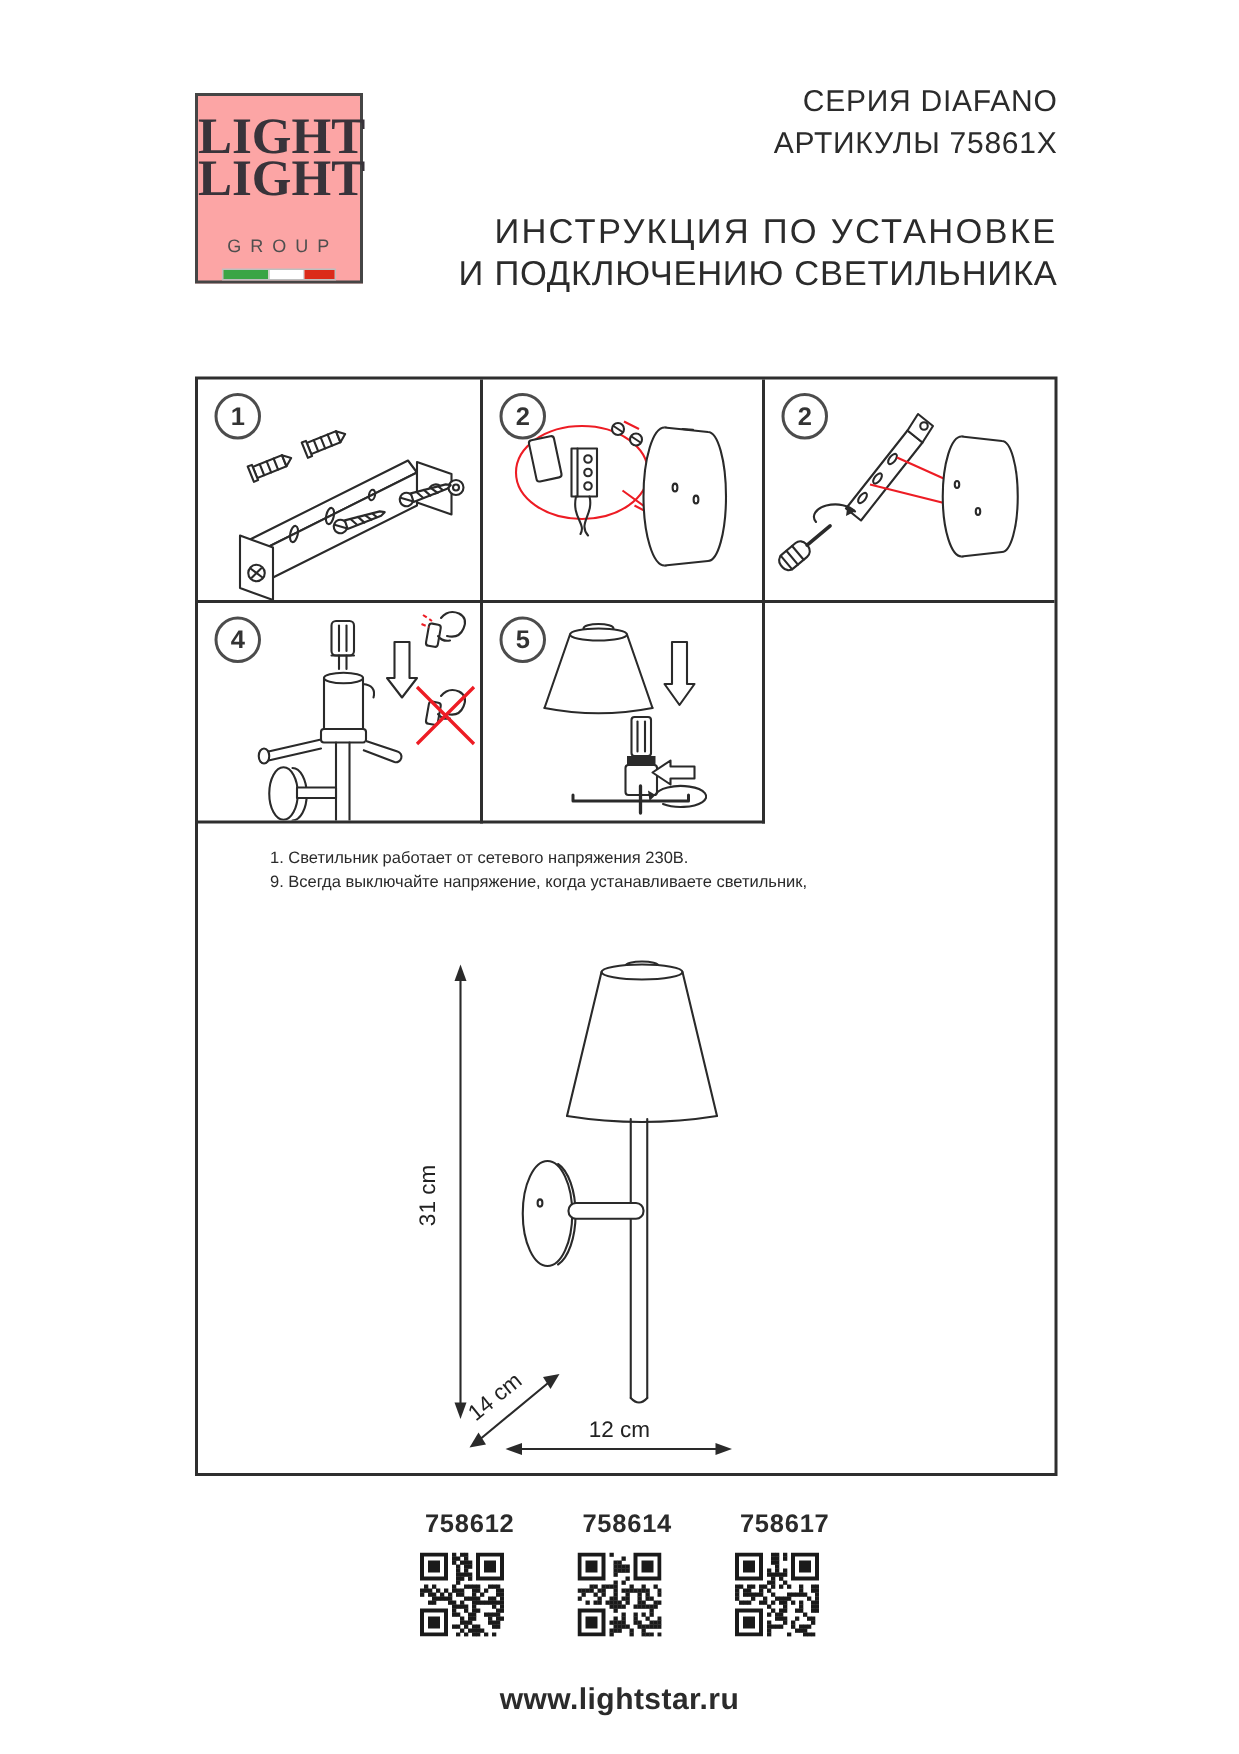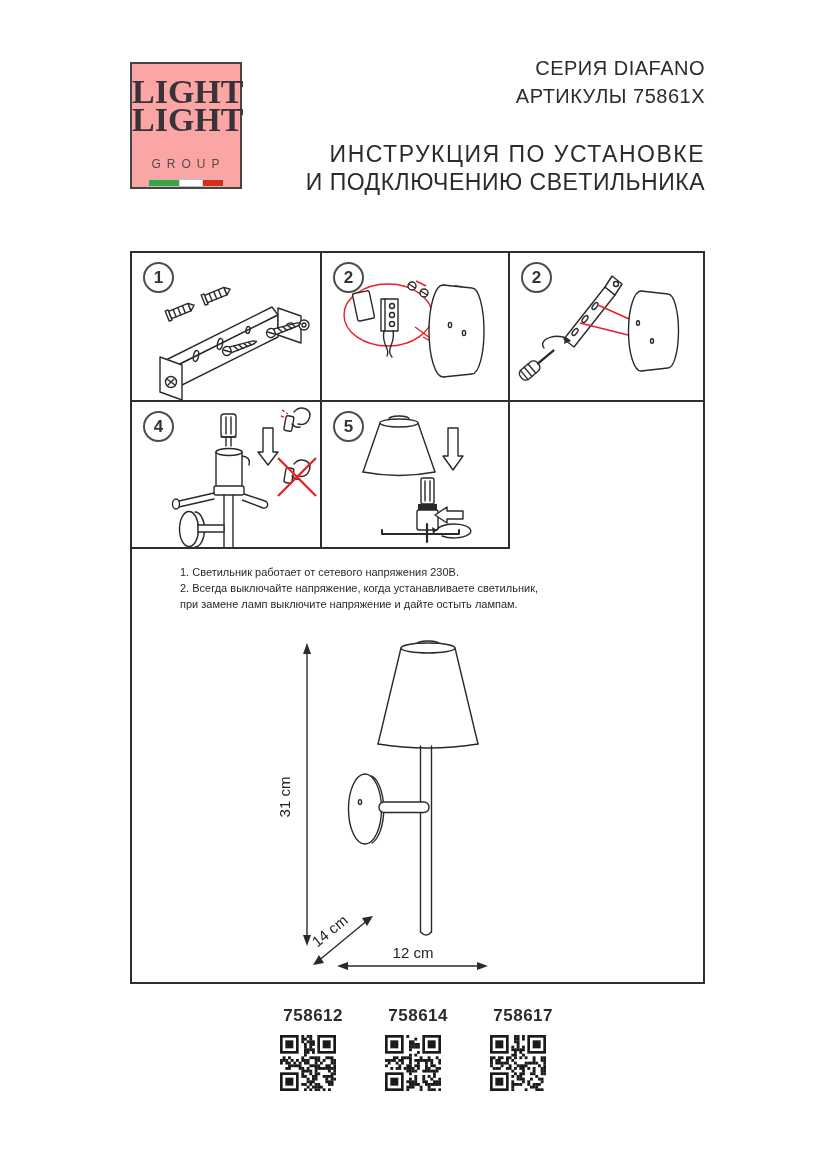--- a/index.html
+++ b/index.html
@@ -261,22 +261,21 @@
         <path d="M141,109 h-16 v-4 l-12,8 12,8 v-4 h16 z" class="lnf"></path>
 
         <line x1="105" y1="122" x2="105" y2="140" class="ln" style="stroke-width:2.2"></line>
         <path d="M120,134 A17,7 0 1 0 115,128" class="ln"></path>
         <polygon points="115,128 110,125 111,132" class="fill"></polygon>
       </svg>
     </div>
 
     <div class="warnings">
       <div>1. Светильник работает от сетевого напряжения 230В.</div>
-      <div>2. Всегда выключайте напряжение, когда устанавливаете светильник,</div>
-      <div>при замене ламп выключите напряжение и дайте остыть лампам.</div>
+      <div>9. Всегда выключайте напряжение, когда устанавливаете светильник,</div>
     </div>
 
     <svg class="dim-drawing" width="300" height="340" viewBox="0 0 300 340">
 
       <line x1="30" y1="14" x2="30" y2="301" class="ln"></line>
       <polygon points="30,6 26,17 34,17" class="fill"></polygon>
       <polygon points="30,309 26,298 34,298" class="fill"></polygon>
       <text class="dim-label" text-anchor="middle" transform="translate(13,160) rotate(-90)">31 cm</text>
 
       <ellipse cx="151" cy="7" rx="11" ry="3" class="lnf"></ellipse>
@@ -715,13 +714,14 @@
           <rect x="37.33333333333333" y="0" width="18.666666666666664" height="18.666666666666664" fill="#1a1a1a"></rect>
           <rect x="40" y="2.6666666666666665" width="13.333333333333332" height="13.333333333333332" fill="#fff"></rect>
           <rect x="42.666666666666664" y="5.333333333333333" width="8" height="8" fill="#1a1a1a"></rect>
           <rect x="0" y="37.33333333333333" width="18.666666666666664" height="18.666666666666664" fill="#1a1a1a"></rect>
           <rect x="2.6666666666666665" y="40" width="13.333333333333332" height="13.333333333333332" fill="#fff"></rect>
           <rect x="5.333333333333333" y="42.666666666666664" width="8" height="8" fill="#1a1a1a"></rect>
         </svg>
     </div>
   </div>
 
+  <div class="site">www.lightstar.ru</div>
 </div>
 
 </body></html>

